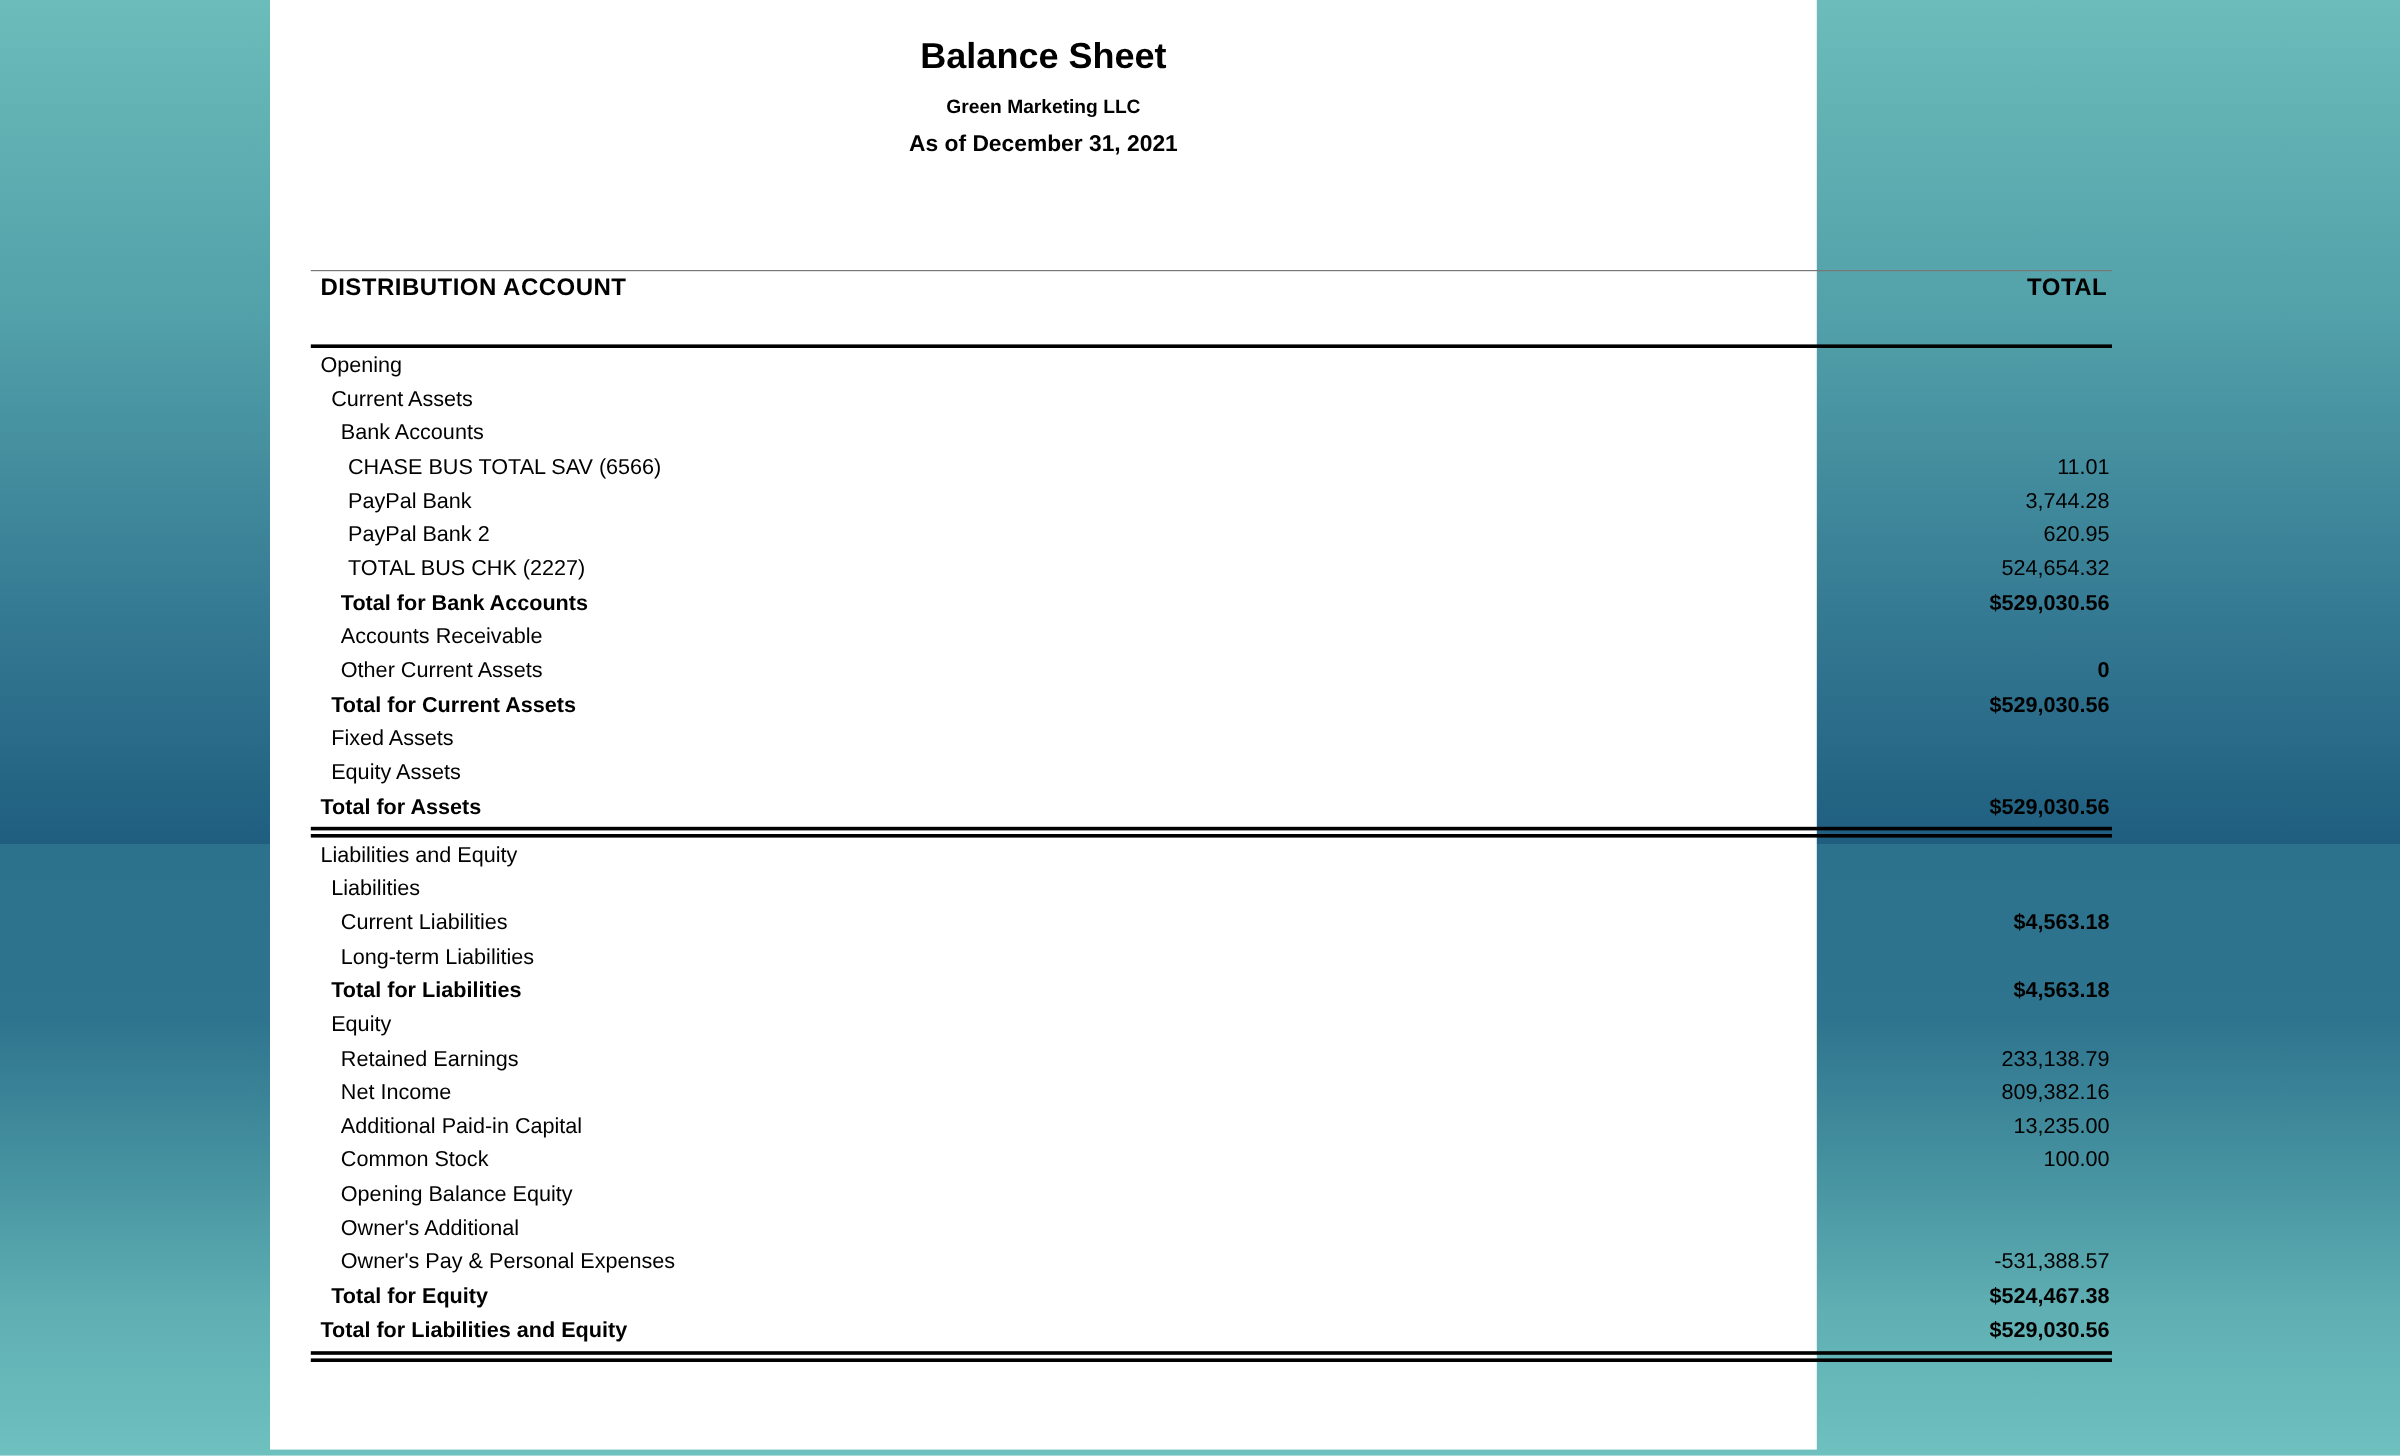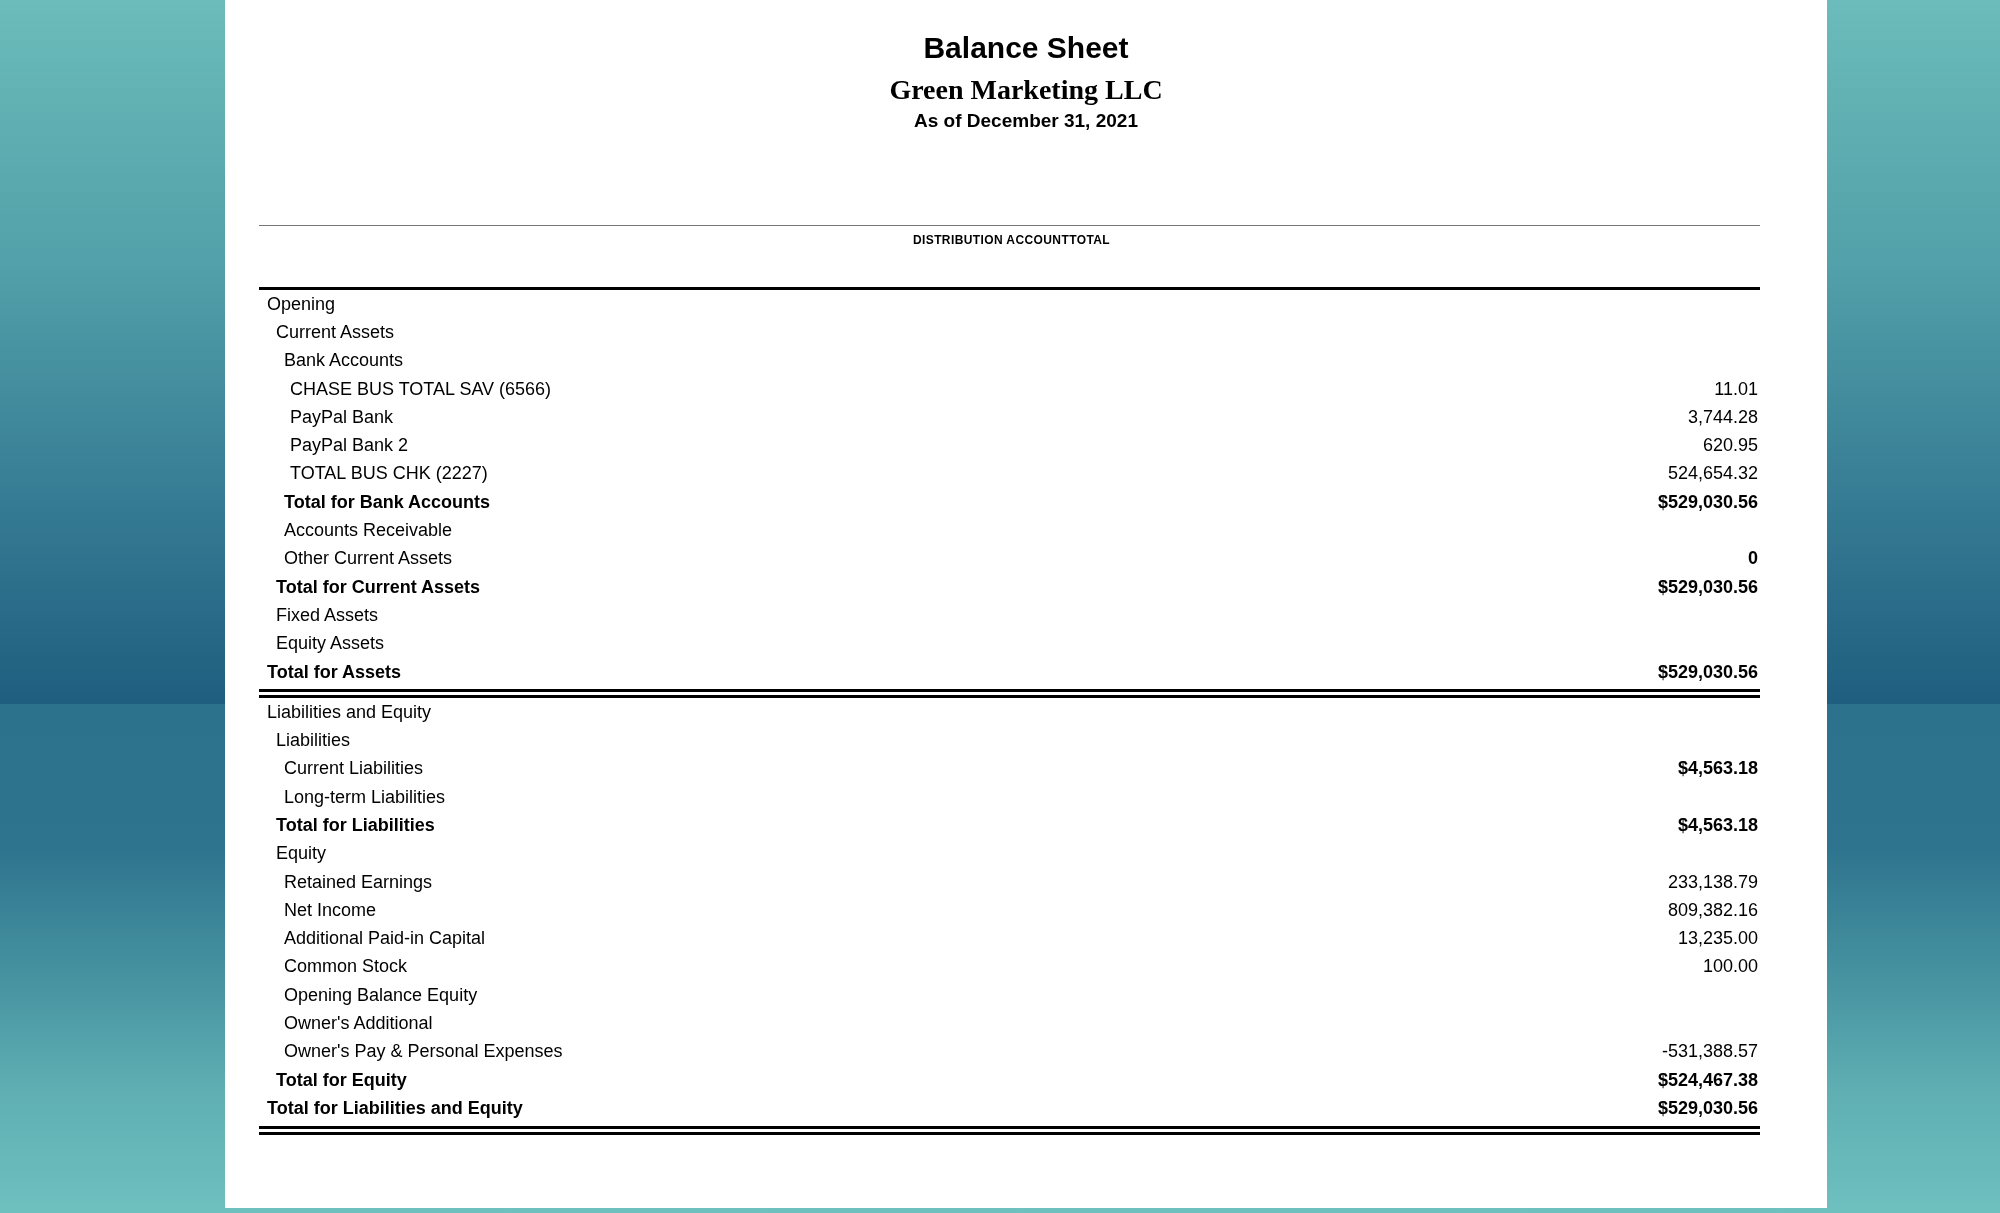--- a/index.html
+++ b/index.html
@@ -19,63 +19,62 @@
       #2d728d 0,
       #2e748e 70%,
       #4a97a3 82%,
       #5fafb3 90%,
       #6ec1bf 100%);
   }
   .paper {
     position: absolute;
     left: 225px;
     top: 0;
-    width: 1602px;
+    width: 1289px;
     height: 1208px;
     background: #ffffff;
     color: #000;
   }
   .report-header {
     text-align: center;
     padding-top: 32px;
   }
   .title {
     font-size: 30px;
     font-weight: 700;
     line-height: 32px;
   }
   .company {
-    font-size: 28px;
+    font-size: 16px;
     font-weight: 700;
     line-height: 26px;
     margin-top: 13px;
-    font-family: Liberation Serif, serif;
   }
   .period {
     font-size: 19px;
     font-weight: 700;
     line-height: 22px;
     margin-top: 7px;
   }
   .table {
     position: absolute;
     left: 34px;
     top: 225px;
     width: 1501px;
   }
   .thead {
     border-top: 1px solid #777;
     border-bottom: 3px solid #000;
     height: 57px;
     display: flex;
-    justify-content: center;
+    justify-content: space-between;
     align-items: flex-start;
     padding-top: 4px;
     box-sizing: content-box;
-    font-size: 12px;
+    font-size: 20px;
     font-weight: 600;
     letter-spacing: 0.4px;
     line-height: 20px;
   }
   .th-left { padding-left: 8px; }
   .th-right { padding-right: 4px; }
   .row {
     display: flex;
     justify-content: space-between;
     align-items: center;

